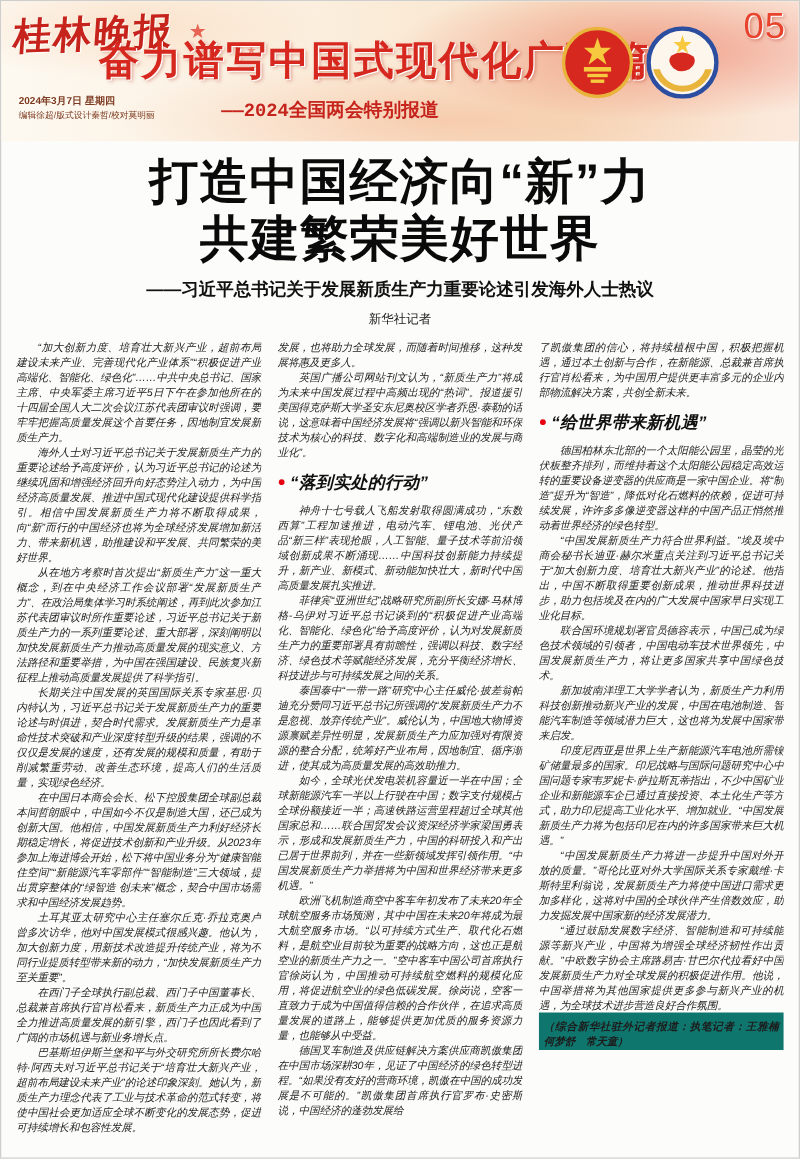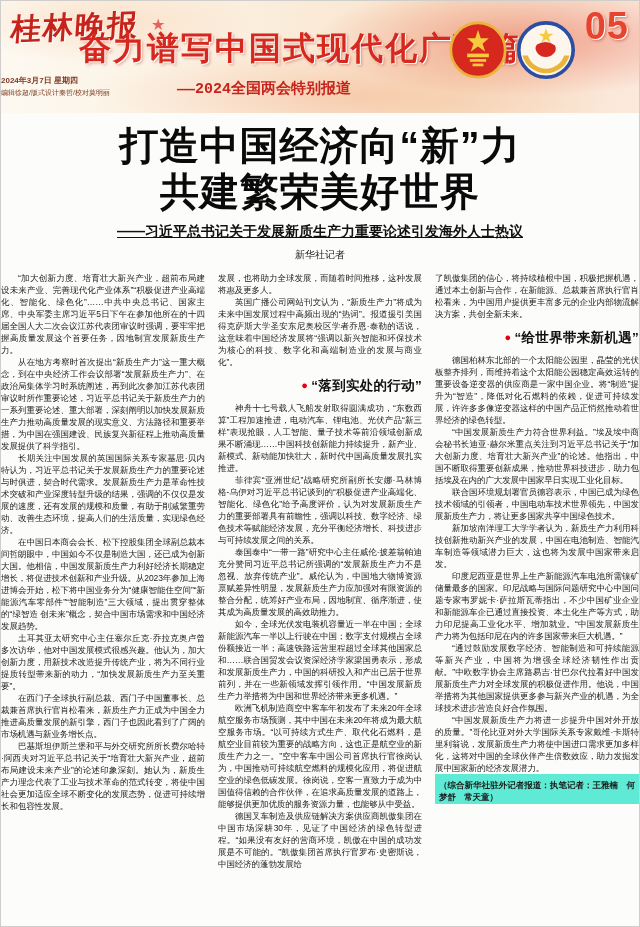--- a/index.html
+++ b/index.html
@@ -11,52 +11,52 @@
   .masthead { position:relative; height:112px; overflow:hidden;
     background:
       radial-gradient(ellipse 300px 80px at 82% 35%, rgba(226,56,30,.40), transparent 70%),
       radial-gradient(ellipse 360px 70px at 55% 85%, rgba(238,120,60,.25), transparent 72%),
       radial-gradient(ellipse 220px 60px at 16% 18%, rgba(243,160,100,.22), transparent 70%),
       linear-gradient(90deg,#fdf9f1 0%, #fbeedd 40%, #f8e2c8 72%, #fbe9dc 100%);
   }
   .mast-logo { position:absolute; left:10px; top:6px; font-family:"Liberation Serif", serif;
     font-size:30px; font-weight:bold; color:#c5231b; transform:skewX(-6deg) rotate(-2deg);
     letter-spacing:2px; text-shadow:1px 1px 0 rgba(255,255,255,.8); }
-  .mast-meta { position:absolute; left:0; top:74px; color:#7c3a20; line-height:12px; }
+  .mast-meta { position:absolute; left:14px; top:74px; color:#7c3a20; line-height:12px; }
   .mast-date { font-size:8px; font-weight:bold; }
   .mast-staff { font-size:7px; }
   .mast-title-wrap { position:absolute; left:78px; right:190px; top:26px; text-align:center; }
   .mast-title { font-size:32px; font-weight:900; color:#d6281e; letter-spacing:2px; white-space:nowrap;
     text-shadow:1px 1px 0 #fff, 2px 2px 3px rgba(170,30,10,.35); }
   .mast-sub { margin-top:8px; font-size:15px; font-weight:bold; color:#c5231b; font-family:Liberation Mono, monospace; }
   .mast-star { position:absolute; color:#e2382a; opacity:.75; }
   .star-a { left:150px; top:14px; font-size:16px; }
   .star-b { left:196px; top:34px; font-size:9px; opacity:.5; }
   .emblems { position:absolute; right:64px; top:20px; display:flex; gap:10px; }
   .emblems svg { display:block; }
-  .page-no { position:absolute; right:10px; top:4px; font-size:38px; font-weight:700; color:#e8432c;
+  .page-no { position:absolute; right:10px; top:4px; font-size:29px; font-weight:400; color:#e8432c;
     text-shadow:0 0 1px #fff, 1px 1px 0 #fff, 2px 2px 3px rgba(170,30,10,.45); letter-spacing:1px; }
 
   
   .headline-wrap { padding:10px 6px 4px; text-align:center; }
   .headline { font-size:39px; line-height:46px; font-weight:900; color:#0a0a0a; letter-spacing:1px;
     font-family:"Liberation Sans", sans-serif; }
-  .headline-sub { margin-top:8px; font-size:14px; font-weight:bold; color:#111;text-decoration:underline; }
+  .headline-sub { margin-top:8px; font-size:14px; font-weight:bold; color:#111; }
   .byline { margin-top:7px; font-size:10px; color:#222; }
 
   
-  .body-wrap { padding:6px 0 0; }
+  .body-wrap { padding:6px 12px 0;font-style:italic; }
   .columns { display:flex; gap:13px; height:650px; overflow:hidden; }
   .col { flex:1 1 0; overflow:hidden; }
   .col p { font-size:8.5px; line-height:12px; text-align:justify; color:#1c1c1c; letter-spacing:-0.1px; }
   .para { text-indent:2em; }
   .p-cont { text-indent:0; }
-  .sec { font-size:13.5px; font-weight:800; color:#111; margin:9px 0 7px; letter-spacing:.3px; white-space:nowrap;text-align:right; }
+  .sec { font-size:13.5px; font-weight:800; color:#111; margin:9px 0 7px; letter-spacing:.3px; white-space:nowrap; }
   .sec .dot { color:#e60012; font-size:11px; margin-right:3px; vertical-align:1px; }
-  .endnote { font-weight:bold; background:#5eead4; padding:5px 4px 1px; text-indent:0 !important; }
+  .endnote { font-weight:bold; background:#0f766e; padding:5px 4px 1px; text-indent:0 !important; }
 </style>
 </head>
 <body>
 
 <div class="page">
 
   <div class="masthead">
     <span class="mast-star star-a">★</span>
     <span class="mast-star star-b">★</span>
     <div class="mast-logo">桂林晚报</div>
@@ -94,20 +94,21 @@
     <div class="headline">打造中国经济向“新”力</div>
     <div class="headline">共建繁荣美好世界</div>
     <div class="headline-sub">——习近平总书记关于发展新质生产力重要论述引发海外人士热议</div>
     <div class="byline">新华社记者</div>
   </div>
 
   <div class="body-wrap">
     <div class="columns" id="columns">
         <div class="col">
           <p class="para">“加大创新力度、培育壮大新兴产业，超前布局建设未来产业、完善现代化产业体系”“积极促进产业高端化、智能化、绿色化”……中共中央总书记、国家主席、中央军委主席习近平5日下午在参加他所在的十四届全国人大二次会议江苏代表团审议时强调，要牢牢把握高质量发展这个首要任务，因地制宜发展新质生产力。</p>
+          <p class="para">海外人士对习近平总书记关于发展新质生产力的重要论述给予高度评价，认为习近平总书记的论述为继续巩固和增强经济回升向好态势注入动力，为中国经济高质量发展、推进中国式现代化建设提供科学指引。相信中国发展新质生产力将不断取得成果，向“新”而行的中国经济也将为全球经济发展增加新活力、带来新机遇，助推建设和平发展、共同繁荣的美好世界。</p>
           <p class="para">从在地方考察时首次提出“新质生产力”这一重大概念，到在中央经济工作会议部署“发展新质生产力”、在政治局集体学习时系统阐述，再到此次参加江苏代表团审议时所作重要论述，习近平总书记关于新质生产力的一系列重要论述、重大部署，深刻阐明以加快发展新质生产力推动高质量发展的现实意义、方法路径和重要举措，为中国在强国建设、民族复兴新征程上推动高质量发展提供了科学指引。</p>
           <p class="para">长期关注中国发展的英国国际关系专家基思·贝内特认为，习近平总书记关于发展新质生产力的重要论述与时俱进，契合时代需求。发展新质生产力是革命性技术突破和产业深度转型升级的结果，强调的不仅仅是发展的速度，还有发展的规模和质量，有助于削减繁重劳动、改善生态环境，提高人们的生活质量，实现绿色经济。</p>
           <p class="para">在中国日本商会会长、松下控股集团全球副总裁本间哲朗眼中，中国如今不仅是制造大国，还已成为创新大国。他相信，中国发展新质生产力利好经济长期稳定增长，将促进技术创新和产业升级。从2023年参加上海进博会开始，松下将中国业务分为“健康智能住空间”“新能源汽车零部件”“智能制造”三大领域，提出贯穿整体的“绿智造 创未来”概念，契合中国市场需求和中国经济发展趋势。</p>
           <p class="para">土耳其亚太研究中心主任塞尔丘克·乔拉克奥卢曾多次访华，他对中国发展模式很感兴趣。他认为，加大创新力度，用新技术改造提升传统产业，将为不同行业提质转型带来新的动力，“加快发展新质生产力至关重要”。</p>
           <p class="para">在西门子全球执行副总裁、西门子中国董事长、总裁兼首席执行官肖松看来，新质生产力正成为中国全力推进高质量发展的新引擎，西门子也因此看到了广阔的市场机遇与新业务增长点。</p>
           <p class="para">巴基斯坦伊斯兰堡和平与外交研究所所长费尔哈特·阿西夫对习近平总书记关于“培育壮大新兴产业，超前布局建设未来产业”的论述印象深刻。她认为，新质生产力理念代表了工业与技术革命的范式转变，将使中国社会更加适应全球不断变化的发展态势，促进可持续增长和包容性发展。</p>
         </div>
         <div class="col">
           <p class="p-cont">发展，也将助力全球发展，而随着时间推移，这种发展将惠及更多人。</p>
           <p class="para">英国广播公司网站刊文认为，“新质生产力”将成为未来中国发展过程中高频出现的“热词”。报道援引美国得克萨斯大学圣安东尼奥校区学者乔恩·泰勒的话说，这意味着中国经济发展将“强调以新兴智能和环保技术为核心的科技、数字化和高端制造业的发展与商业化”。</p>
@@ -120,20 +121,20 @@
           <p class="para">德国叉车制造及供应链解决方案供应商凯傲集团在中国市场深耕30年，见证了中国经济的绿色转型进程。“如果没有友好的营商环境，凯傲在中国的成功发展是不可能的。”凯傲集团首席执行官罗布·史密斯说，中国经济的蓬勃发展给</p>
         </div>
         <div class="col">
           <p class="p-cont">了凯傲集团的信心，将持续植根中国，积极把握机遇，通过本土创新与合作，在新能源、总裁兼首席执行官肖松看来，为中国用户提供更丰富多元的企业内部物流解决方案，共创全新未来。</p>
           <h3 class="sec"><span class="dot">●</span><span>“给世界带来新机遇”</span></h3>
           <p class="para">德国柏林东北部的一个太阳能公园里，晶莹的光伏板整齐排列，而维持着这个太阳能公园稳定高效运转的重要设备逆变器的供应商是一家中国企业。将“制造”提升为“智造”，降低对化石燃料的依赖，促进可持续发展，许许多多像逆变器这样的中国产品正悄然推动着世界经济的绿色转型。</p>
           <p class="para">“中国发展新质生产力符合世界利益。”埃及埃中商会秘书长迪亚·赫尔米重点关注到习近平总书记关于“加大创新力度、培育壮大新兴产业”的论述。他指出，中国不断取得重要创新成果，推动世界科技进步，助力包括埃及在内的广大发展中国家早日实现工业化目标。</p>
           <p class="para">联合国环境规划署官员德容表示，中国已成为绿色技术领域的引领者，中国电动车技术世界领先，中国发展新质生产力，将让更多国家共享中国绿色技术。</p>
           <p class="para">新加坡南洋理工大学学者认为，新质生产力利用科技创新推动新兴产业的发展，中国在电池制造、智能汽车制造等领域潜力巨大，这也将为发展中国家带来启发。</p>
           <p class="para">印度尼西亚是世界上生产新能源汽车电池所需镍矿储量最多的国家。印尼战略与国际问题研究中心中国问题专家韦罗妮卡·萨拉斯瓦蒂指出，不少中国矿业企业和新能源车企已通过直接投资、本土化生产等方式，助力印尼提高工业化水平、增加就业。“中国发展新质生产力将为包括印尼在内的许多国家带来巨大机遇。”</p>
+          <p class="para">“中国发展新质生产力将进一步提升中国对外开放的质量。”哥伦比亚对外大学国际关系专家戴维·卡斯特里利翁说，发展新质生产力将使中国进口需求更加多样化，这将对中国的全球伙伴产生倍数效应，助力发掘发展中国家新的经济发展潜力。</p>
           <p class="para">“通过鼓励发展数字经济、智能制造和可持续能源等新兴产业，中国将为增强全球经济韧性作出贡献。”中欧数字协会主席路易吉·甘巴尔代拉看好中国发展新质生产力对全球发展的积极促进作用。他说，中国举措将为其他国家提供更多参与新兴产业的机遇，为全球技术进步营造良好合作氛围。</p>
-          <p class="para">“中国发展新质生产力将进一步提升中国对外开放的质量。”哥伦比亚对外大学国际关系专家戴维·卡斯特里利翁说，发展新质生产力将使中国进口需求更加多样化，这将对中国的全球伙伴产生倍数效应，助力发掘发展中国家新的经济发展潜力。</p>
           <p class="endnote">（综合新华社驻外记者报道：执笔记者：王雅楠　何梦舒　常天童）</p>
         </div>
       </div>
   </div>
 
 </div>
 
 </body></html>

